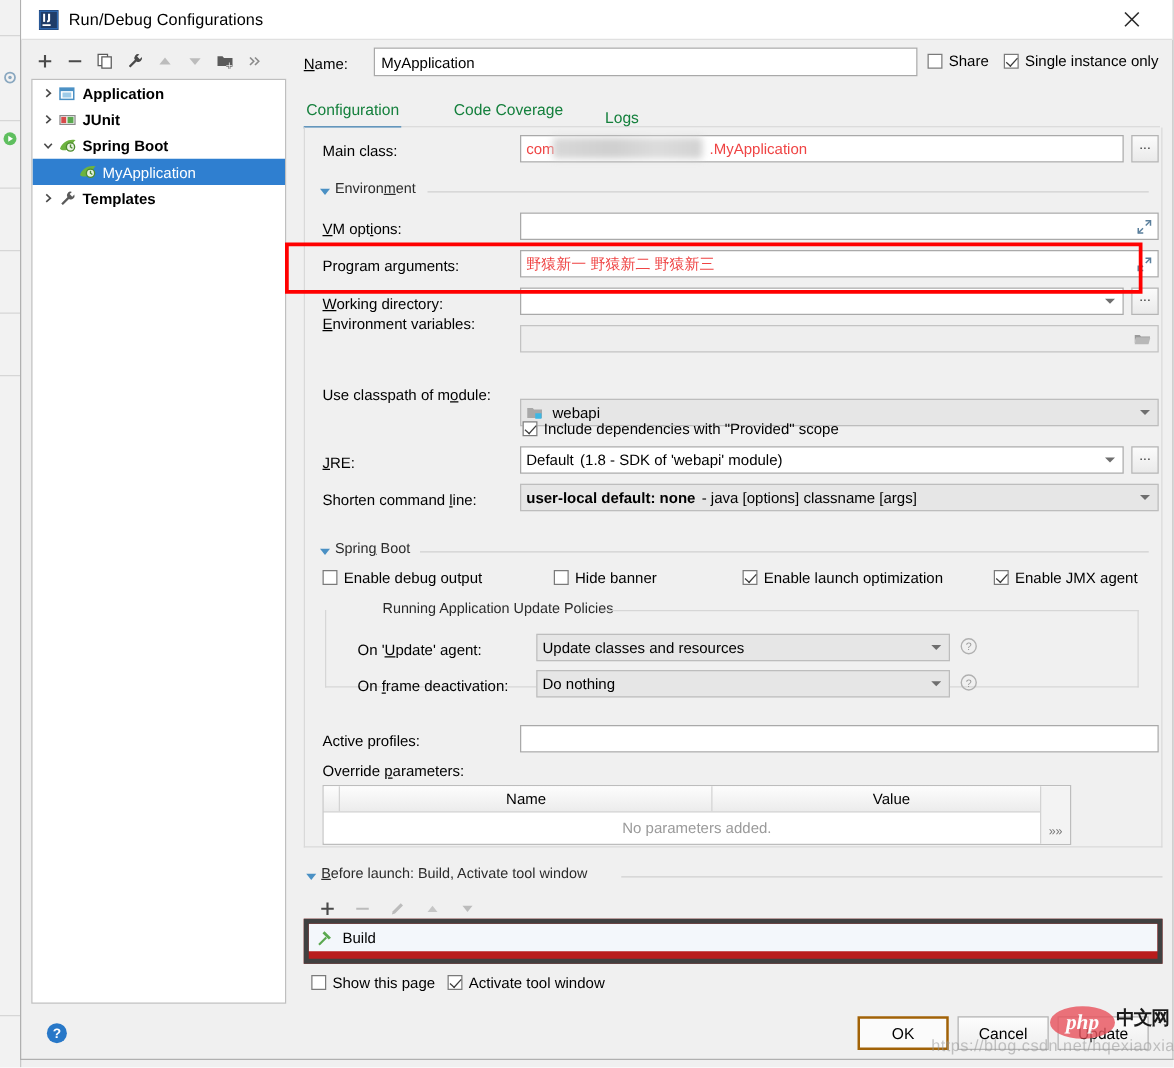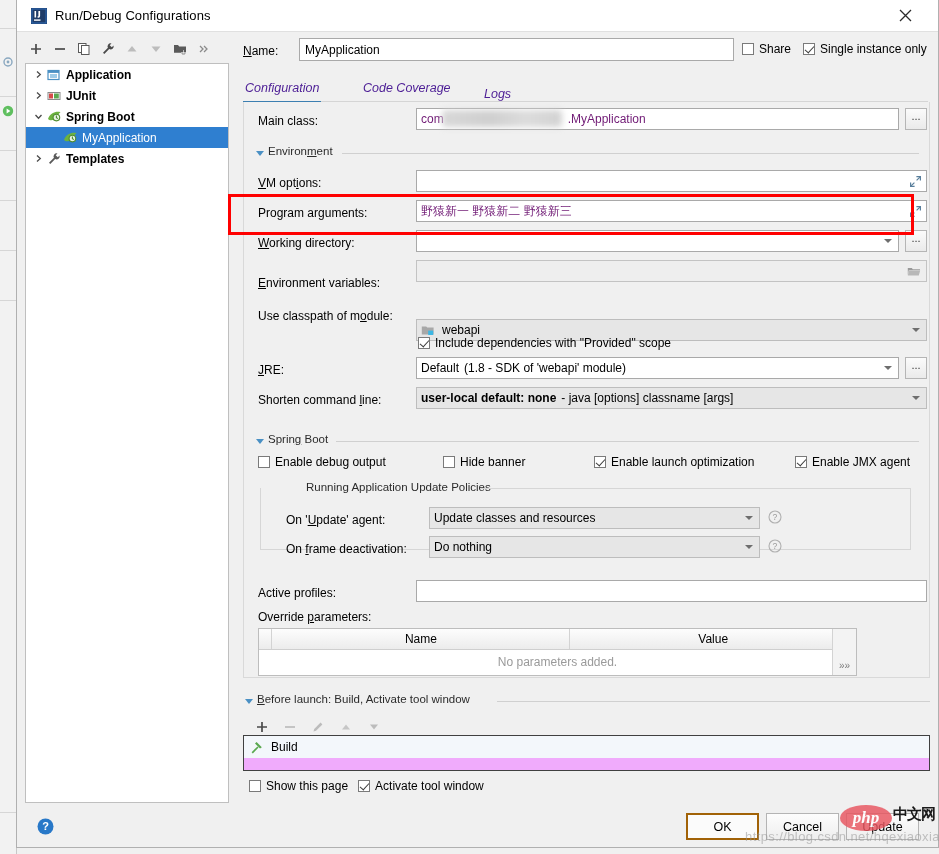--- a/index.html
+++ b/index.html
@@ -141,24 +141,23 @@
     transform: rotate(42deg);
   }
 
   
   .tabs {
     position: absolute; left: 226px; top: 75px; right: 10px; height: 26px;
     border-bottom: 1px solid #d5d5d5;
   }
   .tab {
     position: absolute; top: 0; height: 26px;
-    font-size: 12.5px; color: #4c1d95;
+    font-size: 12.5px; color: #15803d;
     display: flex; align-items: center;
     padding: 0 2px;
-    font-style: italic;
   }
   .tab.active { border-bottom: 2px solid #3c7fb1; }
 
   
   .panel {
     position: absolute; left: 226px; top: 102px;
     width: 687px; height: 576px;
     background: #f0f0f0;
     border: 1px solid #d9d9d9;
     border-top: none;
@@ -172,21 +171,21 @@
     border: 1px solid #a9a9a9;
     background: #ffffff;
     box-sizing: border-box;
     display: flex; align-items: center;
     padding: 0 4px;
     font-size: 12px;
     overflow: hidden;
     white-space: nowrap;
   }
   .tfield.disabled { background: #eeeeee; border-color: #c3c3c3; }
-  .tfield .val { color: #701a75; }
+  .tfield .val { color: #ef4444; }
 
   .ellipsis-btn {
     position: absolute;
     width: 22px; height: 22px;
     border: 1px solid #b5b5b5;
     background: linear-gradient(#fbfbfb,#eaeaea);
     box-sizing: border-box;
     display: flex; align-items: center; justify-content: center;
     font-size: 11px; color: #333; line-height: 1;
     padding-bottom: 5px;
@@ -286,22 +285,22 @@
     box-sizing: border-box;
     font-size: 10px; color: #7a7a7a;
   }
 
   
   .bl-toolbar {
     position: absolute; display: flex; align-items: center; gap: 6px;
   }
   .bl-list {
     position: absolute;
-    border: 1px solid #404040;
-    background: #f0abfc;
+    border: 4px solid #404040;
+    background: #b91c1c;
     box-sizing: border-box;
     overflow: hidden;
   }
   .bl-item {
     height: 22px; display: flex; align-items: center;
     padding-left: 6px; gap: 6px;
     background: #f3f7fb;
     font-size: 12px;
   }
 
@@ -613,21 +612,21 @@
 
       <div class="flabel" style="left:14px; top:134px;"><span class="u">W</span>orking directory:</div>
       <div class="combo" style="left:172px; top:128px; width:483px;">
         <span class="val"></span>
         <span class="arrow"></span>
       </div>
       <div class="ellipsis-btn" style="left:661px; top:128px;">
         <span>...</span>
       </div>
 
-      <div class="flabel" style="left:14px; top:174px;"><span class="u">E</span>nvironment variables:</div>
+      <div class="flabel" style="left:14px; top:150px;"><span class="u">E</span>nvironment variables:</div>
       <div class="tfield disabled" style="left:172px; top:158px; width:511px;">
         <span class="val"></span>
         <span class="folder-ic">
           <svg width="14" height="13" viewBox="0 0 14 13">
               <path d="M0.8 3 h4 l1 1.2 H13 v1 H1.8 L0.8 10 z" fill="#9a9a9a"></path>
               <path d="M1.8 5.4 H13.2 L11.8 10.4 H0.8 z" fill="#b8b8b8"></path>
             </svg>
         </span>
       </div>
 

